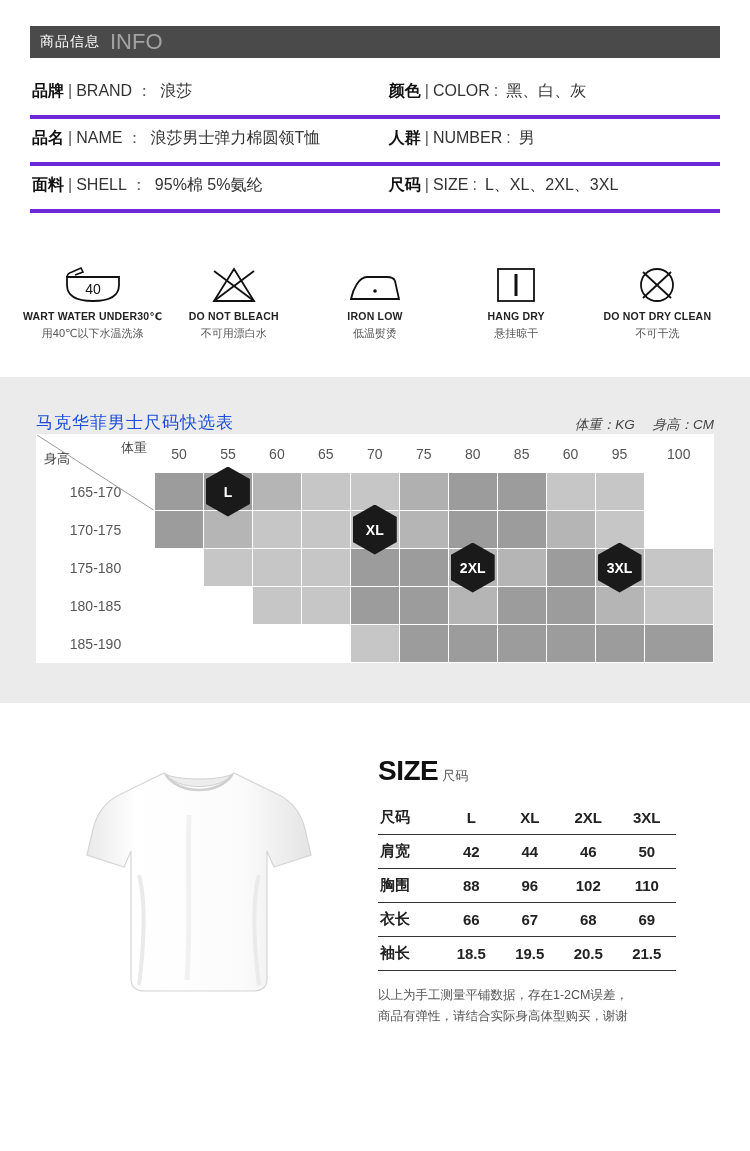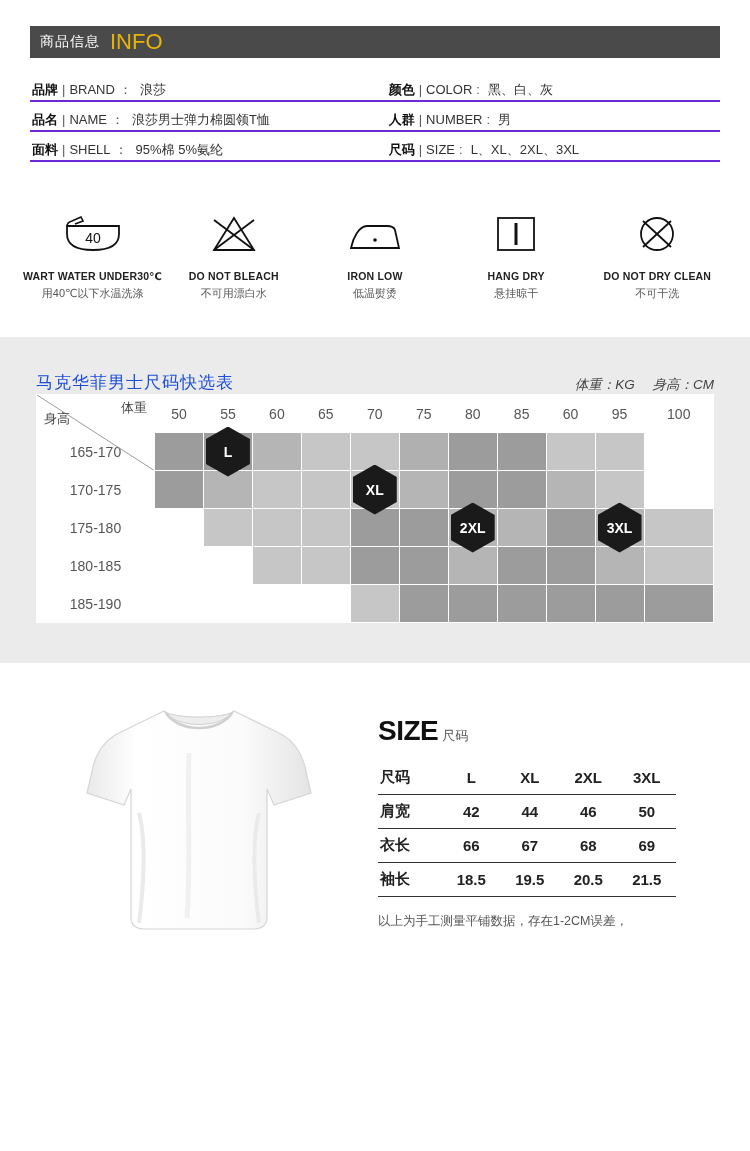--- a/index.html
+++ b/index.html
@@ -15,47 +15,47 @@
   .info-section { padding: 26px 30px 0 30px; background:#fff; }
   .info-header {
     display:flex; align-items:center;
     background:#4a4a4a; color:#fff;
     height:32px; padding:0 10px;
   }
   .info-header .cn {
     font-size:14px; letter-spacing:1px;
   }
   .info-header .en {
-    font-size:22px; color:#eab308; margin-left:10px;
+    font-size:22px; color:#a3a3a3; margin-left:10px;
     font-weight:400; line-height:1;
   }
 
   .info-rows { margin-top:14px; }
   .info-row {
-    display:flex; border-bottom:2px solid #6d28d9;
-    padding:9px 2px 1px 2px;
-    font-size:13px;
+    display:flex; border-bottom:4px solid #6d28d9;
+    padding:9px 2px 13px 2px;
+    font-size:16px;
   }
   .info-row .cell { display:flex; align-items:baseline; }
   .info-row .cell.left { width:52%; }
   .info-row .cell.right { width:48%;text-align:center; }
   .label-cn { font-weight:bold; color:#111; white-space:nowrap; }
   .label-sep { color:#555; margin:0 4px; }
   .label-en { color:#333; white-space:nowrap; }
   .value { color:#333; margin-left:4px; }
 
   
   .care-row {
-    display:flex; justify-content:flex-start;
+    display:flex; justify-content:center;
     padding: 40px 22px 36px 22px;
   }
   .care-item { width:20%; text-align:center; }
   .care-glyph { height:54px; display:flex; align-items:flex-end; justify-content:center; }
   .care-en {
-    font-size:10.5px; font-weight:bold; color:#222; margin-top:14px; letter-spacing:0.2px;
+    font-size:10.5px; font-weight:bold; color:#222; margin-top:3px; letter-spacing:0.2px;
   }
   .care-cn { font-size:11px; color:#555; margin-top:4px; }
 
   
   .chart-block { background:#ebebeb; padding: 34px 36px 40px 36px; }
   .chart-head { display:flex; align-items:flex-end; justify-content:space-between; }
   .chart-title { font-size:17px; color:#1d4ed8; letter-spacing:1px; }
   .chart-units { font-size:13.5px; color:#444; }
   .chart-units span { margin-left:14px;font-style:italic; }
 
@@ -386,33 +386,41 @@
             <th>3XL</th>
           </tr>
           <tr>
             <td class="first">肩宽</td>
             <td>42</td>
             <td>44</td>
             <td>46</td>
             <td>50</td>
           </tr>
           <tr>
+            <td class="first">胸围</td>
+            <td>88</td>
+            <td>96</td>
+            <td>102</td>
+            <td>110</td>
+          </tr>
+          <tr>
             <td class="first">衣长</td>
             <td>66</td>
             <td>67</td>
             <td>68</td>
             <td>69</td>
           </tr>
           <tr>
             <td class="first">袖长</td>
             <td>18.5</td>
             <td>19.5</td>
             <td>20.5</td>
             <td>21.5</td>
           </tr>
         </tbody>
     </table>
 
     <div class="note">
       <div>以上为手工测量平铺数据，存在1-2CM误差，</div>
+      <div>商品有弹性，请结合实际身高体型购买，谢谢</div>
     </div>
   </div>
 </div>
 
 </body></html>

